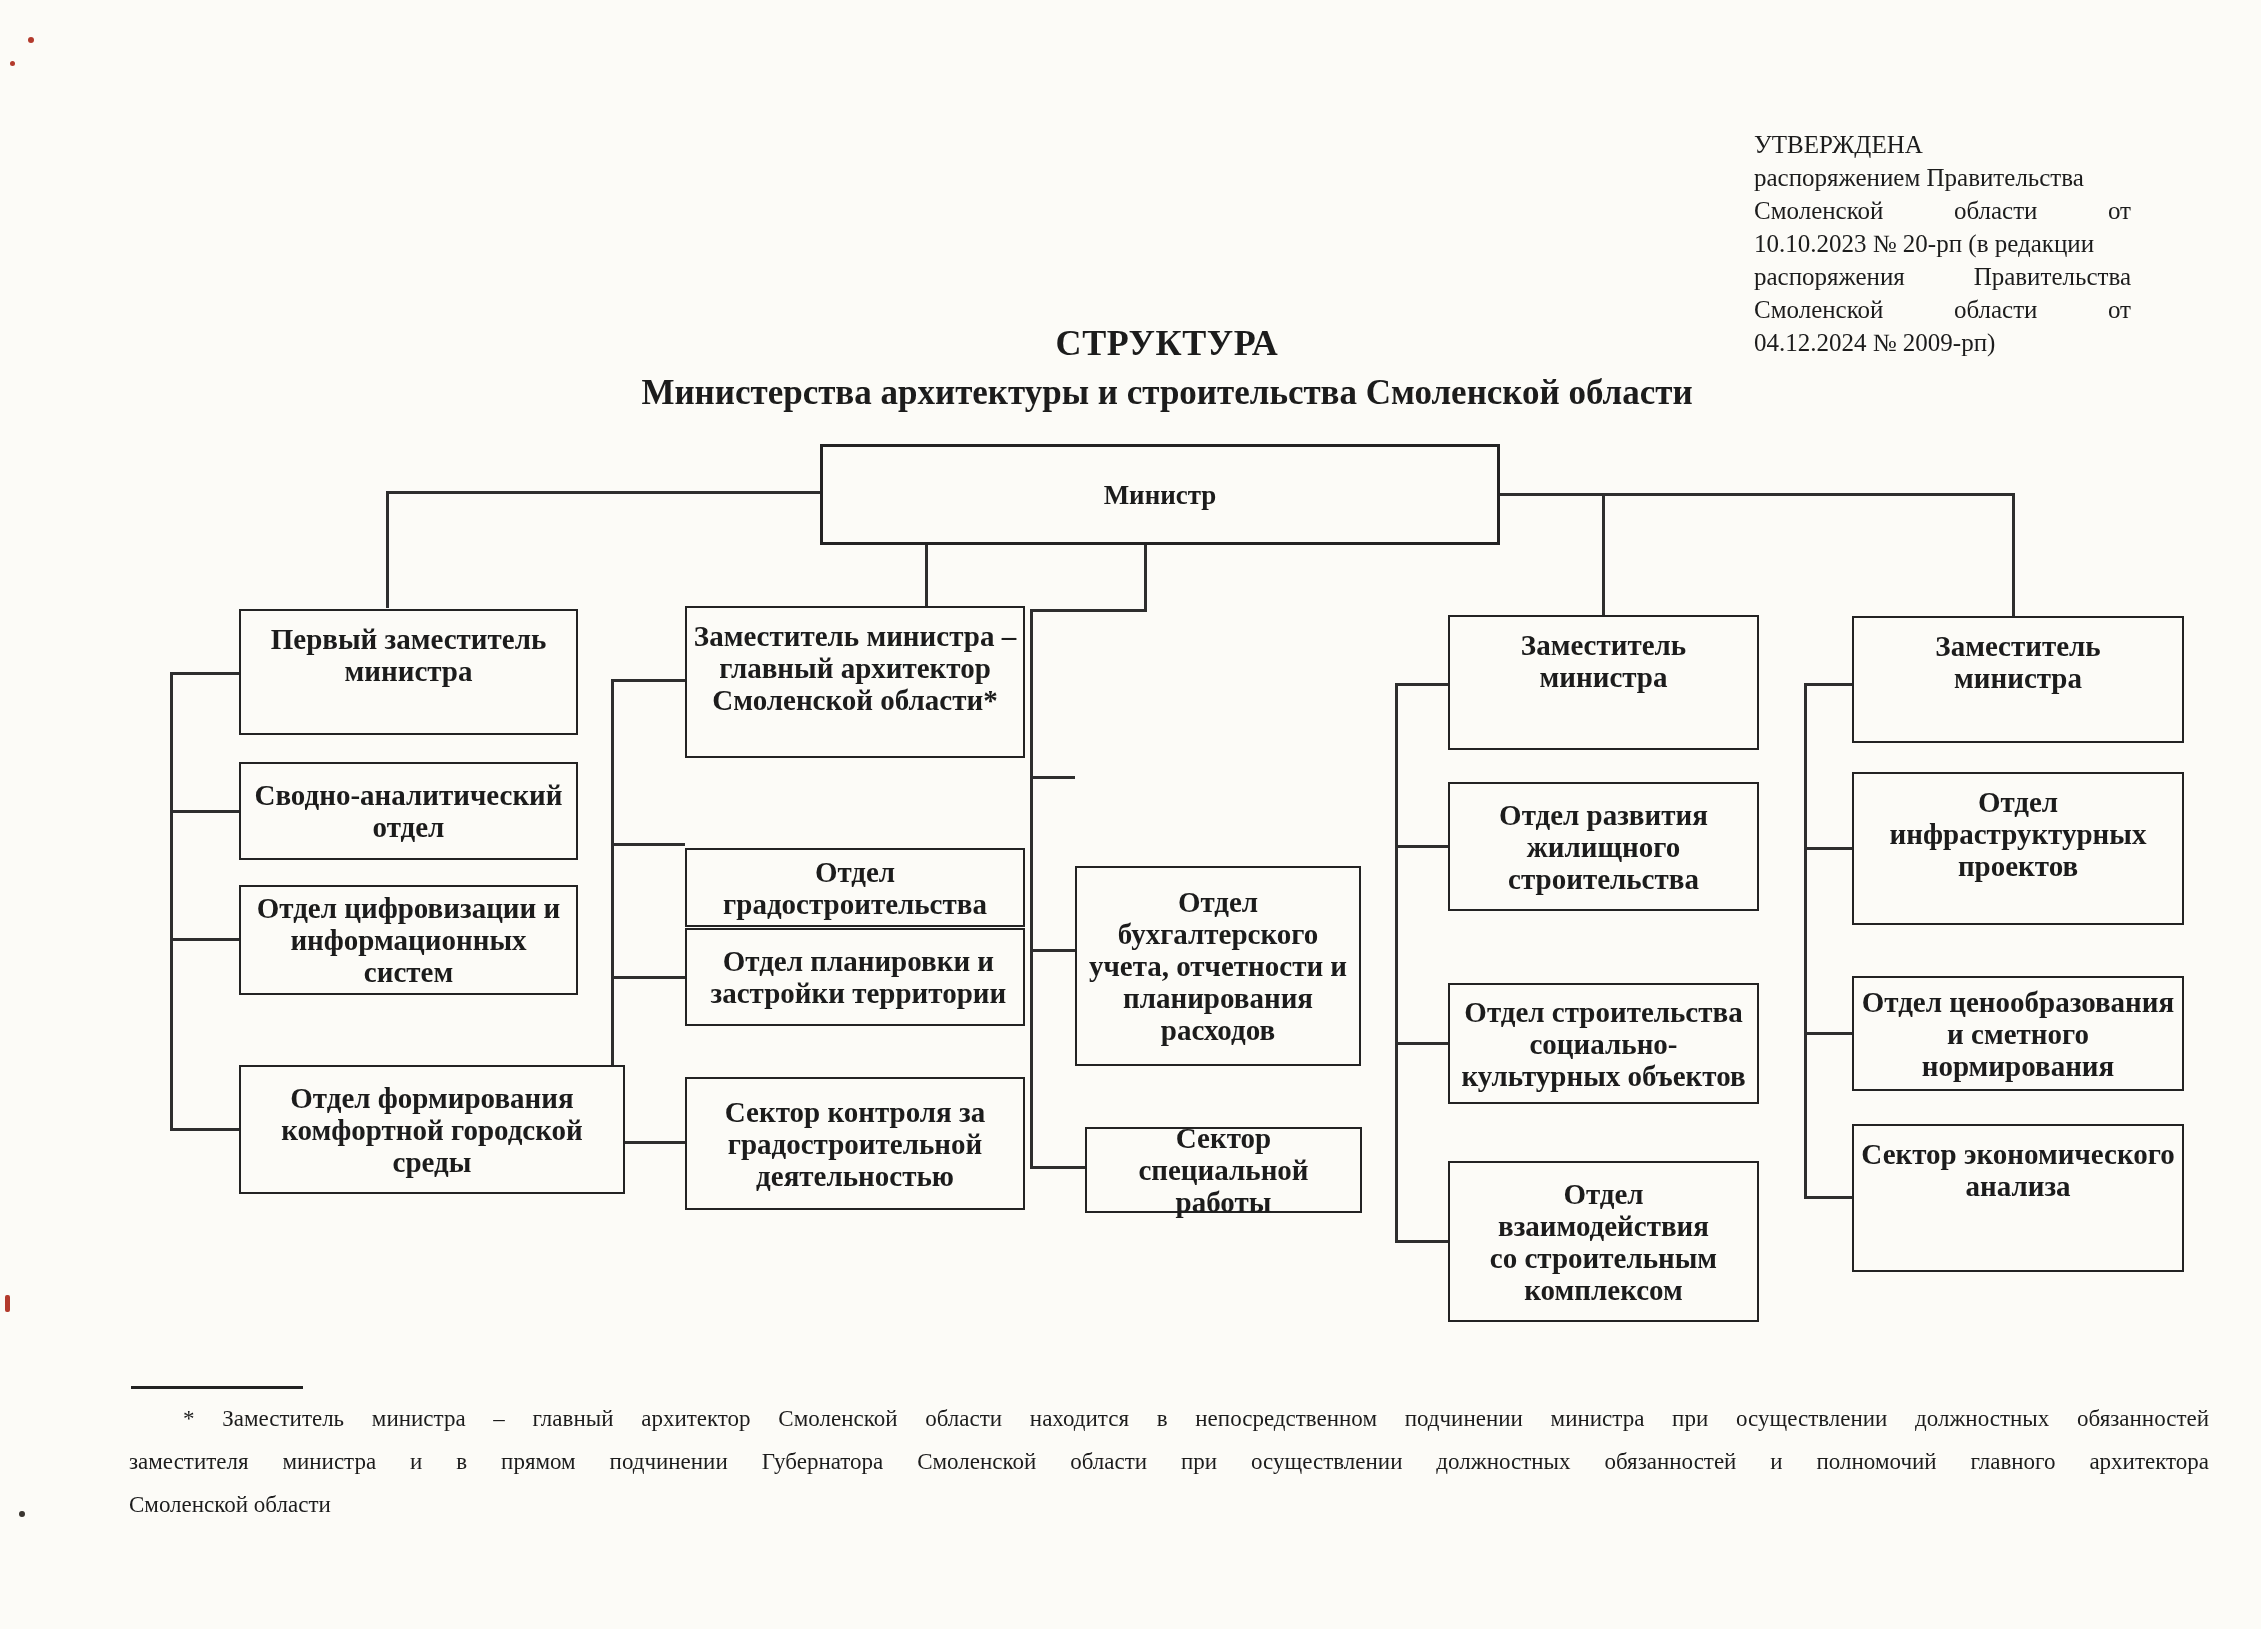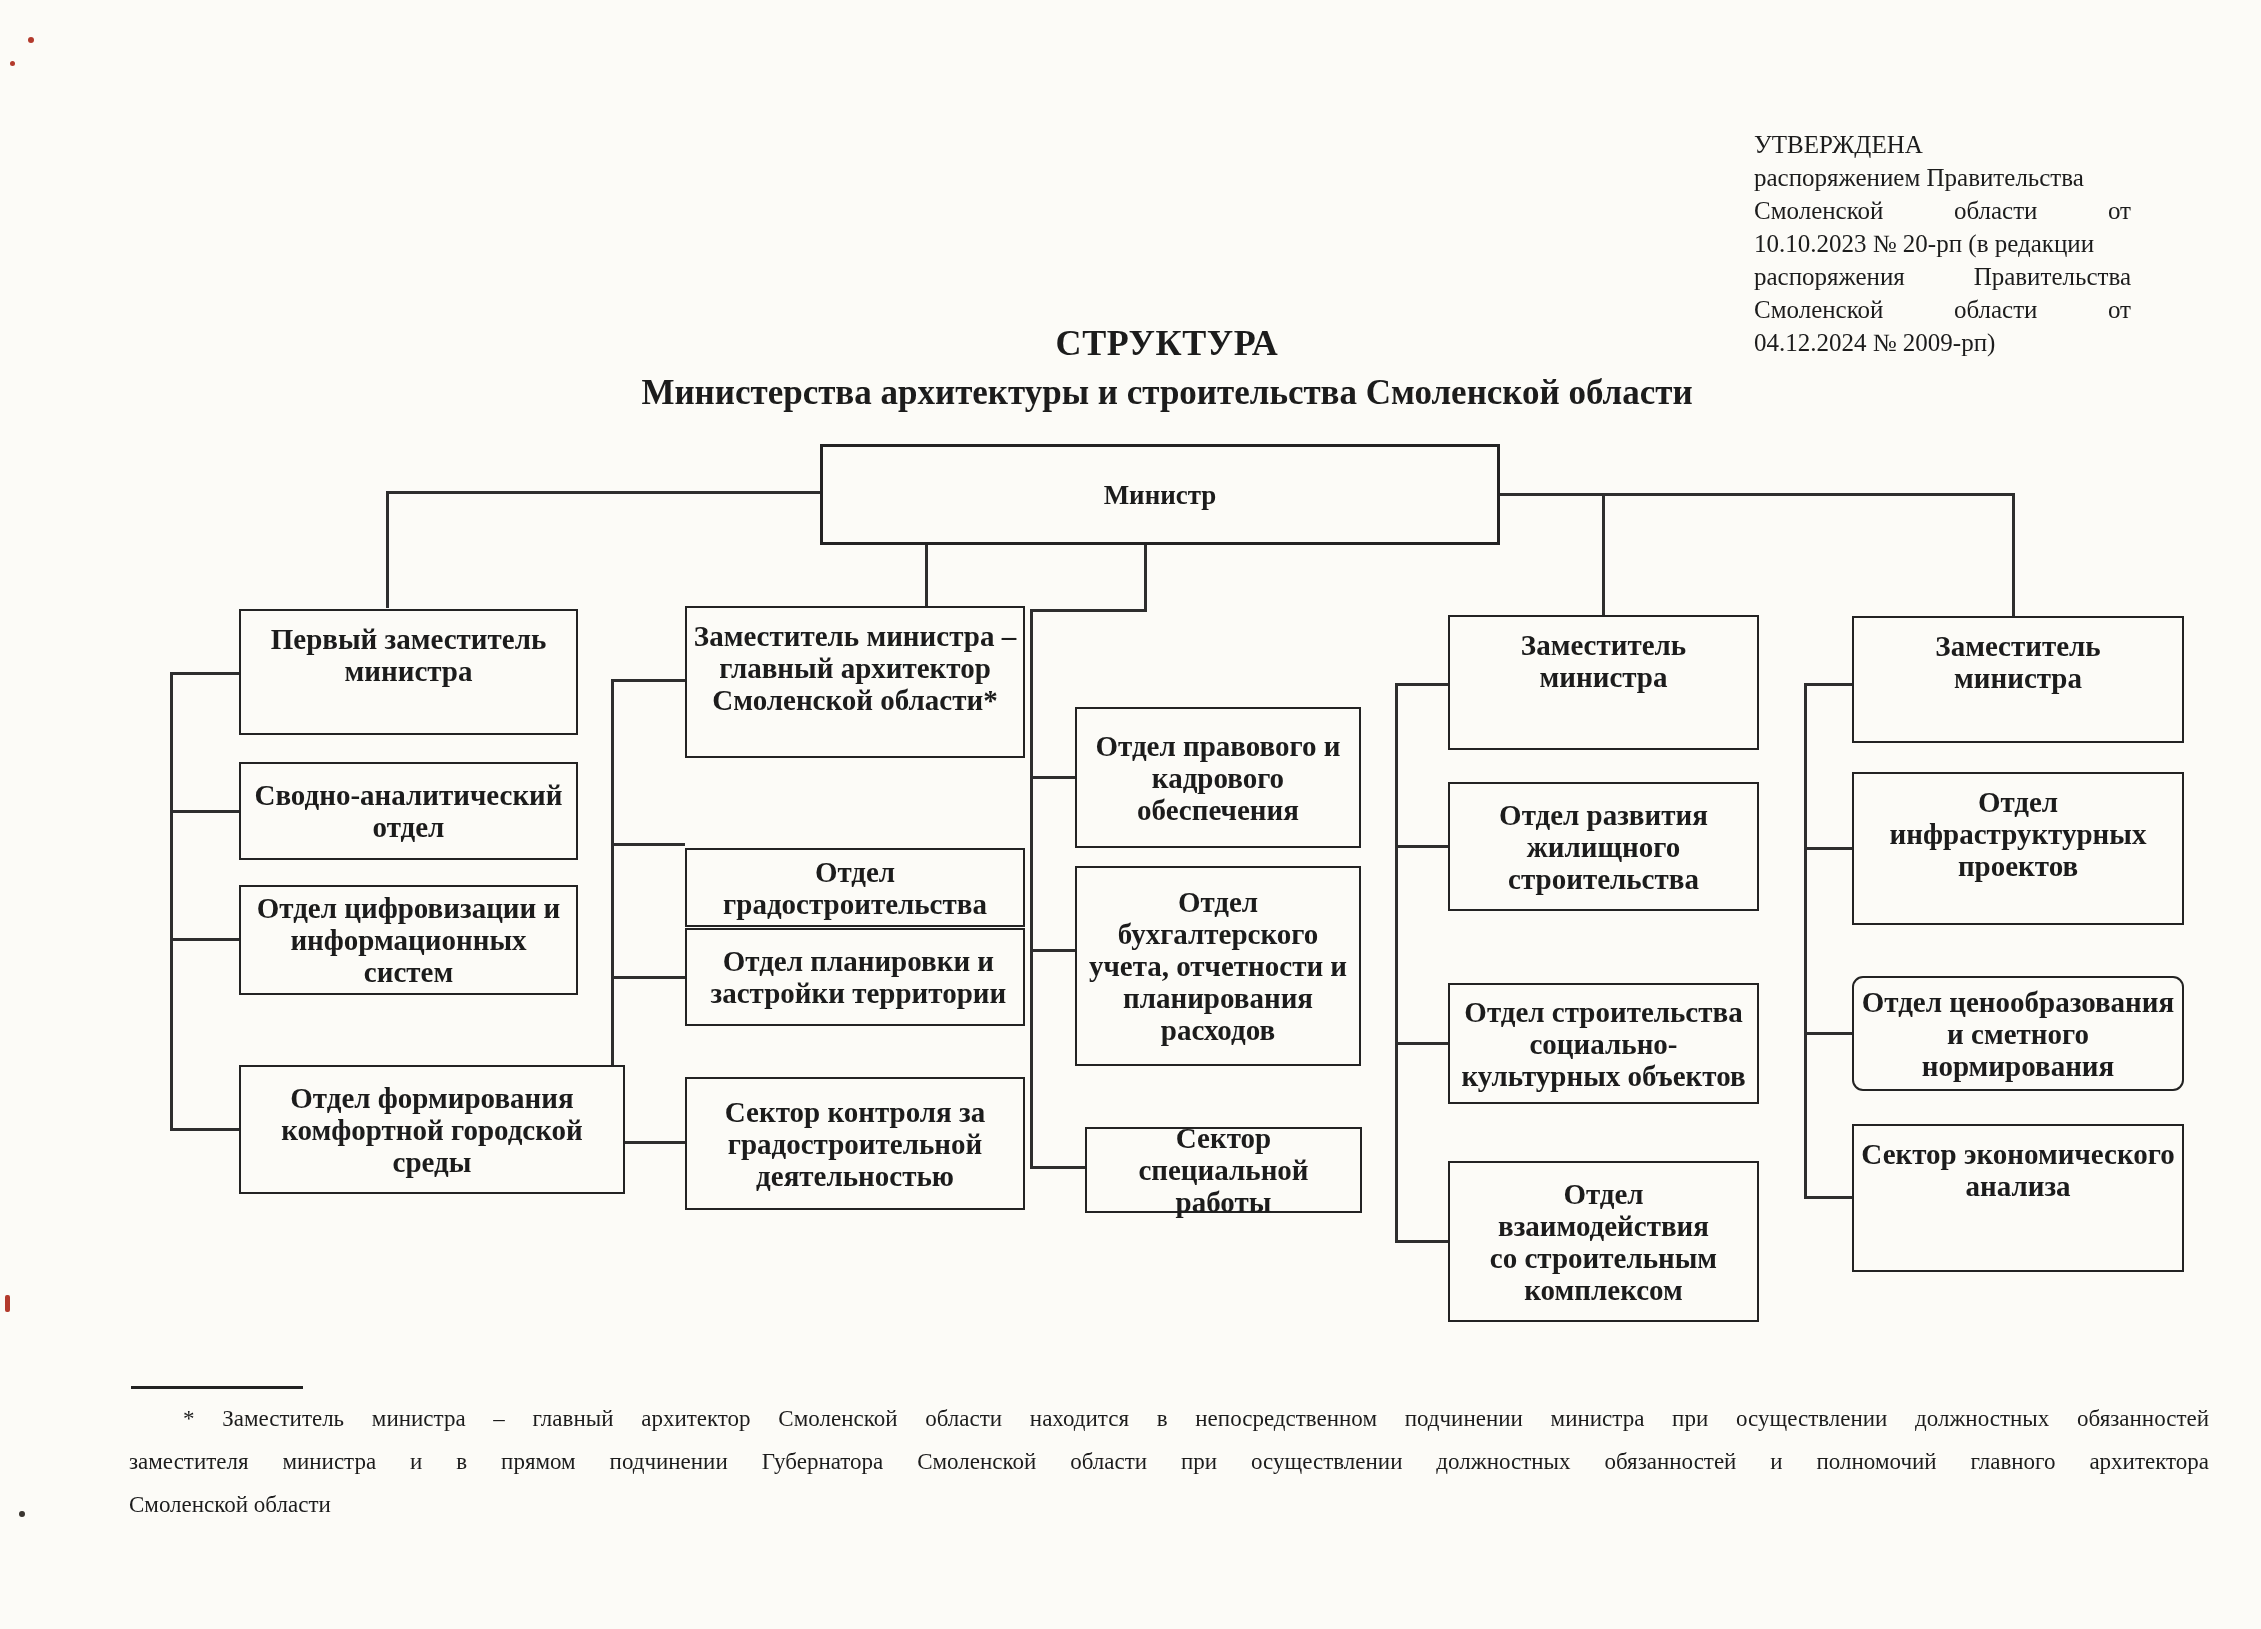--- a/index.html
+++ b/index.html
@@ -145,25 +145,20 @@
   <div class="box" style="left:685px;top:928px;width:340px;height:98px;padding-left:12px;">
     <span>Отдел планировки и
 застройки территории</span>
   </div>
   <div class="box" style="left:685px;top:1077px;width:340px;height:133px;">
     <span>Сектор контроля за
 градостроительной
 деятельностью</span>
   </div>
 
-  <div class="box" style="left:1075px;top:707px;width:286px;height:141px;">
-    <span>Отдел правового и
-кадрового
-обеспечения</span>
-  </div>
   <div class="box" style="left:1075px;top:866px;width:286px;height:200px;">
     <span>Отдел
 бухгалтерского
 учета, отчетности и
 планирования
 расходов</span>
   </div>
   <div class="box" style="left:1085px;top:1127px;width:277px;height:86px;">
     <span>Сектор специальной
 работы</span>
@@ -189,21 +184,21 @@
   </div>
 
   <div class="box top" style="left:1852px;top:616px;width:332px;height:127px;">
     <span>Заместитель
 министра</span>
   </div>
   <div class="box top" style="left:1852px;top:772px;width:332px;height:153px;">
     <span>Отдел инфраструктурных
 проектов</span>
   </div>
-  <div class="box" style="left:1852px;top:976px;width:332px;height:115px;border-radius:11px;">
+  <div class="box" style="left:1852px;top:976px;width:332px;height:115px;">
     <span>Отдел ценообразования
 и сметного
 нормирования</span>
   </div>
   <div class="box top" style="left:1852px;top:1124px;width:332px;height:148px;">
     <span>Сектор экономического
 анализа</span>
   </div>
 
   <div class="footnote-rule"></div>

